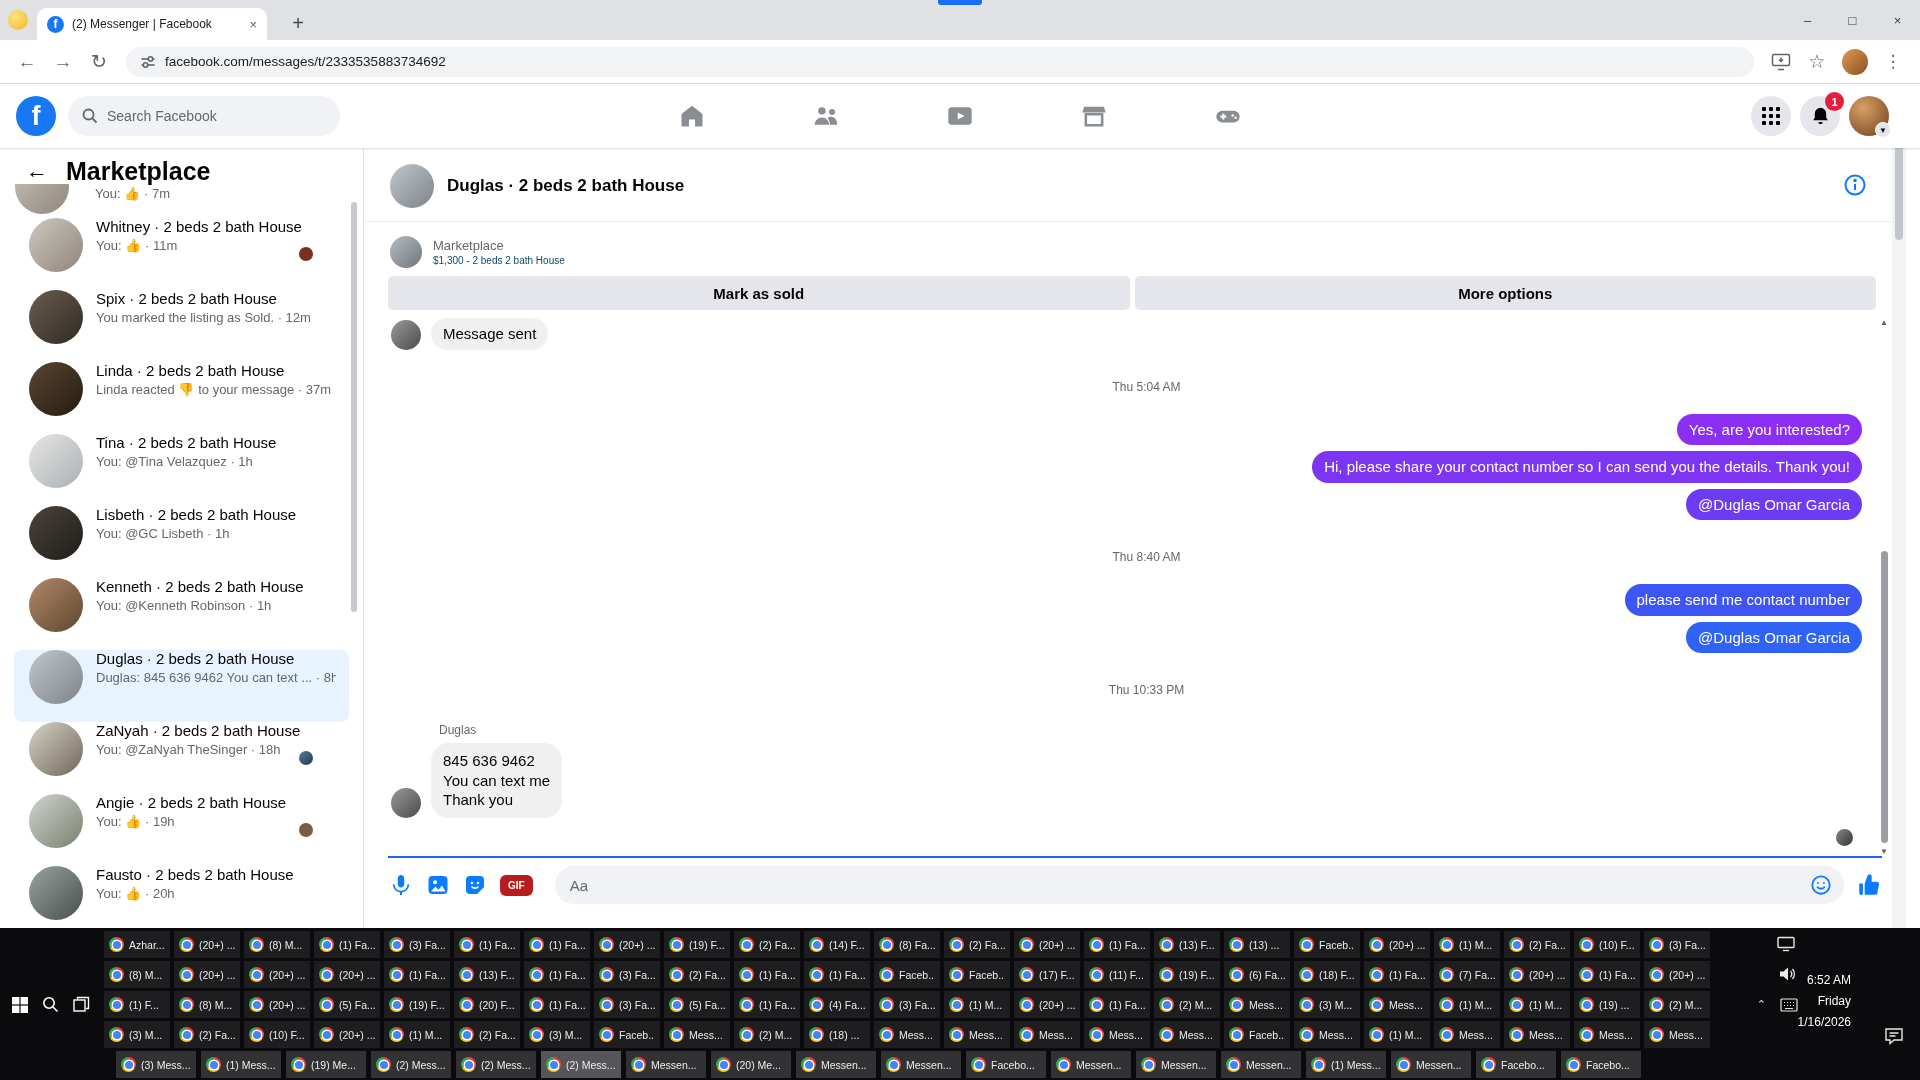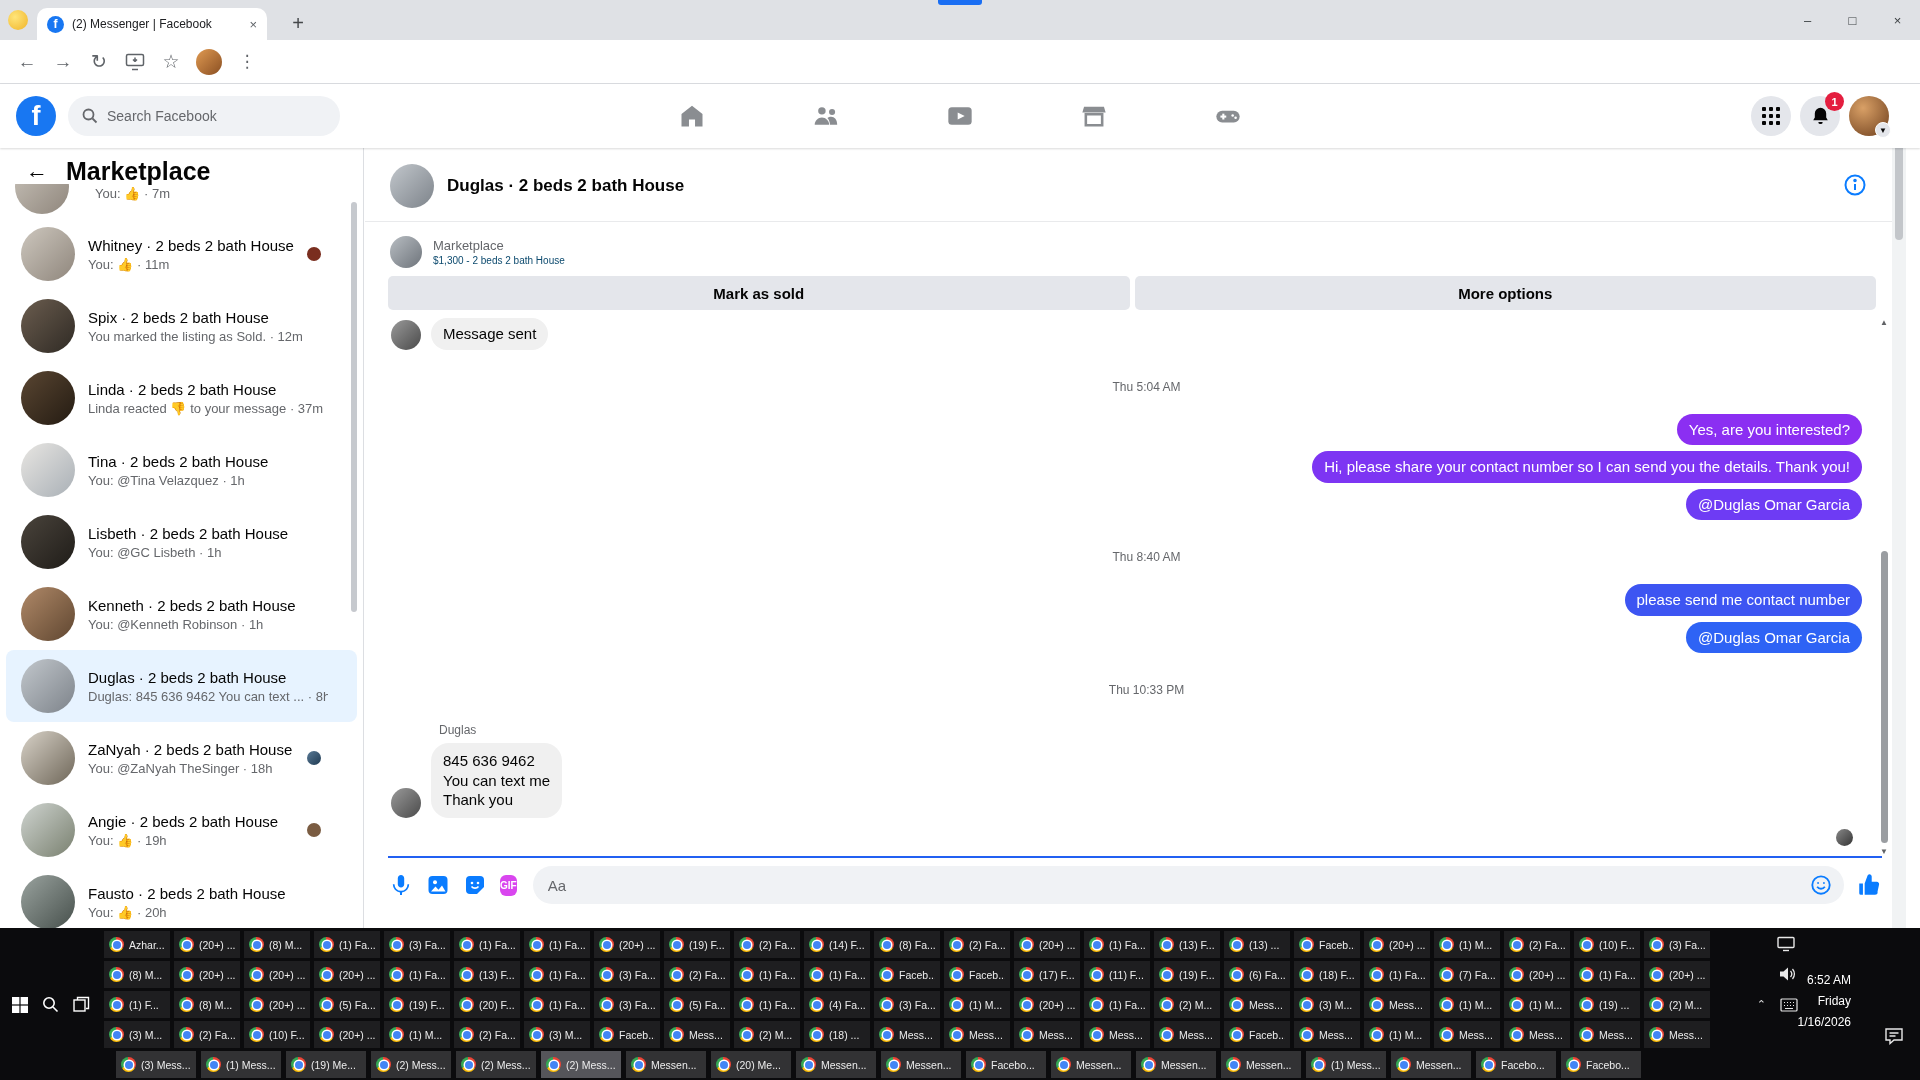--- a/index.html
+++ b/index.html
@@ -60,22 +60,22 @@
   border-right:1px solid #dcdee2;overflow:hidden}
 .sb-header{position:absolute;left:0;top:6px;width:100%;height:34px;display:flex;align-items:center;
   gap:18px;padding-left:26px}
 .sb-back{font-size:22px;color:#050505}
 .sb-title{font-size:25px;font-weight:700;color:#050505}
 .sb-partial{position:absolute;left:0;top:36px;width:100%;height:34px;overflow:hidden;display:flex;
   padding-left:15px;gap:13px}
 .sb-partial .sb-avatar{margin-top:-24px;background:linear-gradient(135deg,#c9c3ba,#8f867c)}
 .sb-partial .sb-preview{margin-top:2px}
 .sb-list{position:absolute;left:0;top:70px;width:100%}
-.sb-item{height:72px;display:flex;align-items:center;padding:0 8px 0 15px;position:relative;
-  border-radius:8px;margin:0 6px}
+.sb-item{height:72px;display:flex;align-items:flex-start;padding:0 8px 0 15px;position:relative;
+  border-radius:8px;margin:0 14px}
 .sb-item.selected{background:#e7f3ff}
 .sb-avatar{width:54px;height:54px;border-radius:50%;flex:0 0 auto;margin-right:13px;
   background:linear-gradient(135deg,#bbb,#777)}
 .sb-name{font-size:15px;color:#050505;display:block;white-space:nowrap;overflow:hidden;max-width:240px}
 .sb-preview{font-size:13px;color:#65676b;display:block;margin-top:3px;white-space:nowrap;overflow:hidden;max-width:240px}
 .sb-badge{display:none;width:14px;height:14px;border-radius:50%;position:absolute;right:36px;top:29px}
 .sb-badge.show{display:block}
 .sb-scroll{position:absolute;right:6px;top:54px;width:6px;height:410px;border-radius:3px;background:#c6c9ce}
 
 
@@ -107,22 +107,22 @@
 .seen{position:absolute;right:28px;bottom:10px;width:17px;height:17px;border-radius:50%;
   background:linear-gradient(135deg,#888,#333)}
 .chat-scroll{position:absolute;right:2px;top:170px;width:11px;height:540px;font-size:8px;color:#606265}
 .chat-scroll .up{position:absolute;top:0;left:1px}
 .chat-scroll .down{position:absolute;bottom:2px;left:1px}
 .chat-thumb{position:absolute;top:233px;left:2px;width:7px;height:292px;background:#9a9da1;border-radius:4px}
 .blue-line{position:absolute;left:23px;top:708px;width:1494px;height:2px;background:#2160f2}
 .composer{position:absolute;left:0;top:714px;width:1527px;height:46px;display:flex;align-items:center;
   padding:0 10px 0 24px}
 .c-ic{width:24px;height:24px;margin-right:13px;flex:0 0 auto}
-.gif-chip{height:21px;padding:0 0;border-radius:6px;background:#d946ef;color:#fff;font-size:10px;
-  font-weight:700;display:flex;align-items:center;margin-right:6px}
+.gif-chip{height:21px;padding:0 8px;border-radius:6px;background:#b91c1c;color:#fff;font-size:10px;
+  font-weight:700;display:flex;align-items:center;margin-right:12px}
 .c-input{flex:1;height:38px;background:#f0f2f5;border-radius:19px;margin:0 12px 0 10px;display:flex;
   align-items:center;padding:0 12px 0 15px;position:relative}
 .c-input input{border:0;background:transparent;outline:0;font-size:15px;color:#050505;width:100%;font-family:inherit}
 .c-input input::placeholder{color:#65676b}
 .emoji-ic{width:22px;height:22px;flex:0 0 auto}
 .thumb-ic{width:26px;height:26px;flex:0 0 auto}
 
 
 #pagescroll{position:absolute;right:14px;top:84px;width:14px;height:844px;background:#f1f3f4}
 #pagescroll .pthumb{margin:46px auto 0;width:8px;height:110px;background:#c3c6ca;border-radius:4px}
@@ -165,20 +165,33 @@
       <span>–</span>
       <span>□</span>
       <span>×</span>
     </div>
   </div>
 
   <div id="navbar">
     <span class="nav-ic">←</span>
     <span class="nav-ic">→</span>
     <span class="nav-ic">↻</span>
+    <div class="urlbar">
+      <span style="display:flex">
+        <svg width="16" height="16" viewBox="0 0 16 16">
+            <g stroke="#5f6368" stroke-width="1.6" fill="#f1f3f4">
+              <line x1="1.5" y1="5" x2="14.5" y2="5"></line>
+              <circle cx="10.5" cy="5" r="2.2"></circle>
+              <line x1="1.5" y1="11" x2="14.5" y2="11"></line>
+              <circle cx="5.5" cy="11" r="2.2"></circle>
+            </g>
+          </svg>
+      </span>
+      <input class="url-text" value="facebook.com/messages/t/2333535883734692" style="">
+    </div>
     <span class="nav-ic">
       <svg width="20" height="18" viewBox="0 0 20 18" fill="none" stroke="#5f6368" stroke-width="1.5">
           <rect x="1.5" y="1.5" width="17" height="11" rx="1.5"></rect>
           <path d="M7 16.5h6"></path>
           <path d="M10 4.5v4m0 0l-2-2m2 2l2-2"></path>
         </svg>
     </span>
     <span class="nav-ic">☆</span>
     <span class="nav-avatar"></span>
     <span class="nav-ic kebab">⋮</span>

